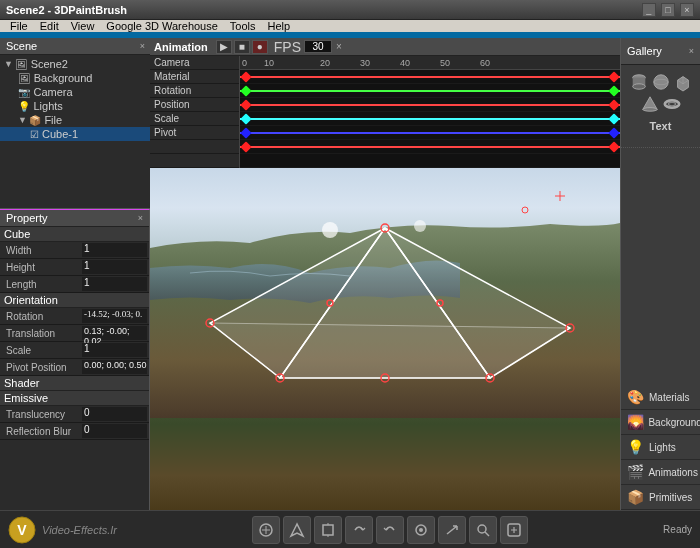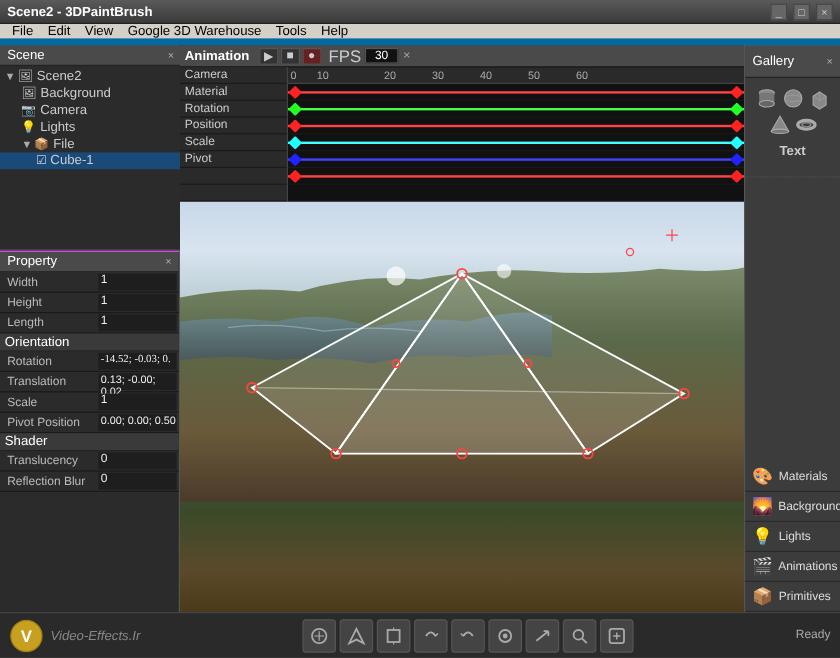--- a/index.html
+++ b/index.html
@@ -449,20 +449,21 @@
     </div>
 
     <div class="separator"></div>
 
     <div id="property-panel" style="flex:1; overflow:hidden;">
       <div id="property-header">
         <span>Property</span>
         <span class="scene-header-pin">×</span>
       </div>
 
+      <div class="prop-section">Cube</div>
       <div class="prop-row">
         <span class="prop-label">Width</span>
         <span class="prop-value">1</span>
       </div>
       <div class="prop-row">
         <span class="prop-label">Height</span>
         <span class="prop-value">1</span>
       </div>
       <div class="prop-row">
         <span class="prop-label">Length</span>
@@ -482,20 +483,21 @@
         <span class="prop-label">Scale</span>
         <span class="prop-value">1</span>
       </div>
       <div class="prop-row">
         <span class="prop-label">Pivot Position</span>
         <span class="prop-value" style="font-size:9px;">0.00; 0.00; 0.50</span>
       </div>
 
       <div class="prop-section">Shader</div>
 
+      <div class="prop-section">Emissive</div>
       <div class="prop-row">
         <span class="prop-label">Translucency</span>
         <span class="prop-value">0</span>
       </div>
       <div class="prop-row">
         <span class="prop-label">Reflection Blur</span>
         <span class="prop-value">0</span>
       </div>
     </div>
   </div>

